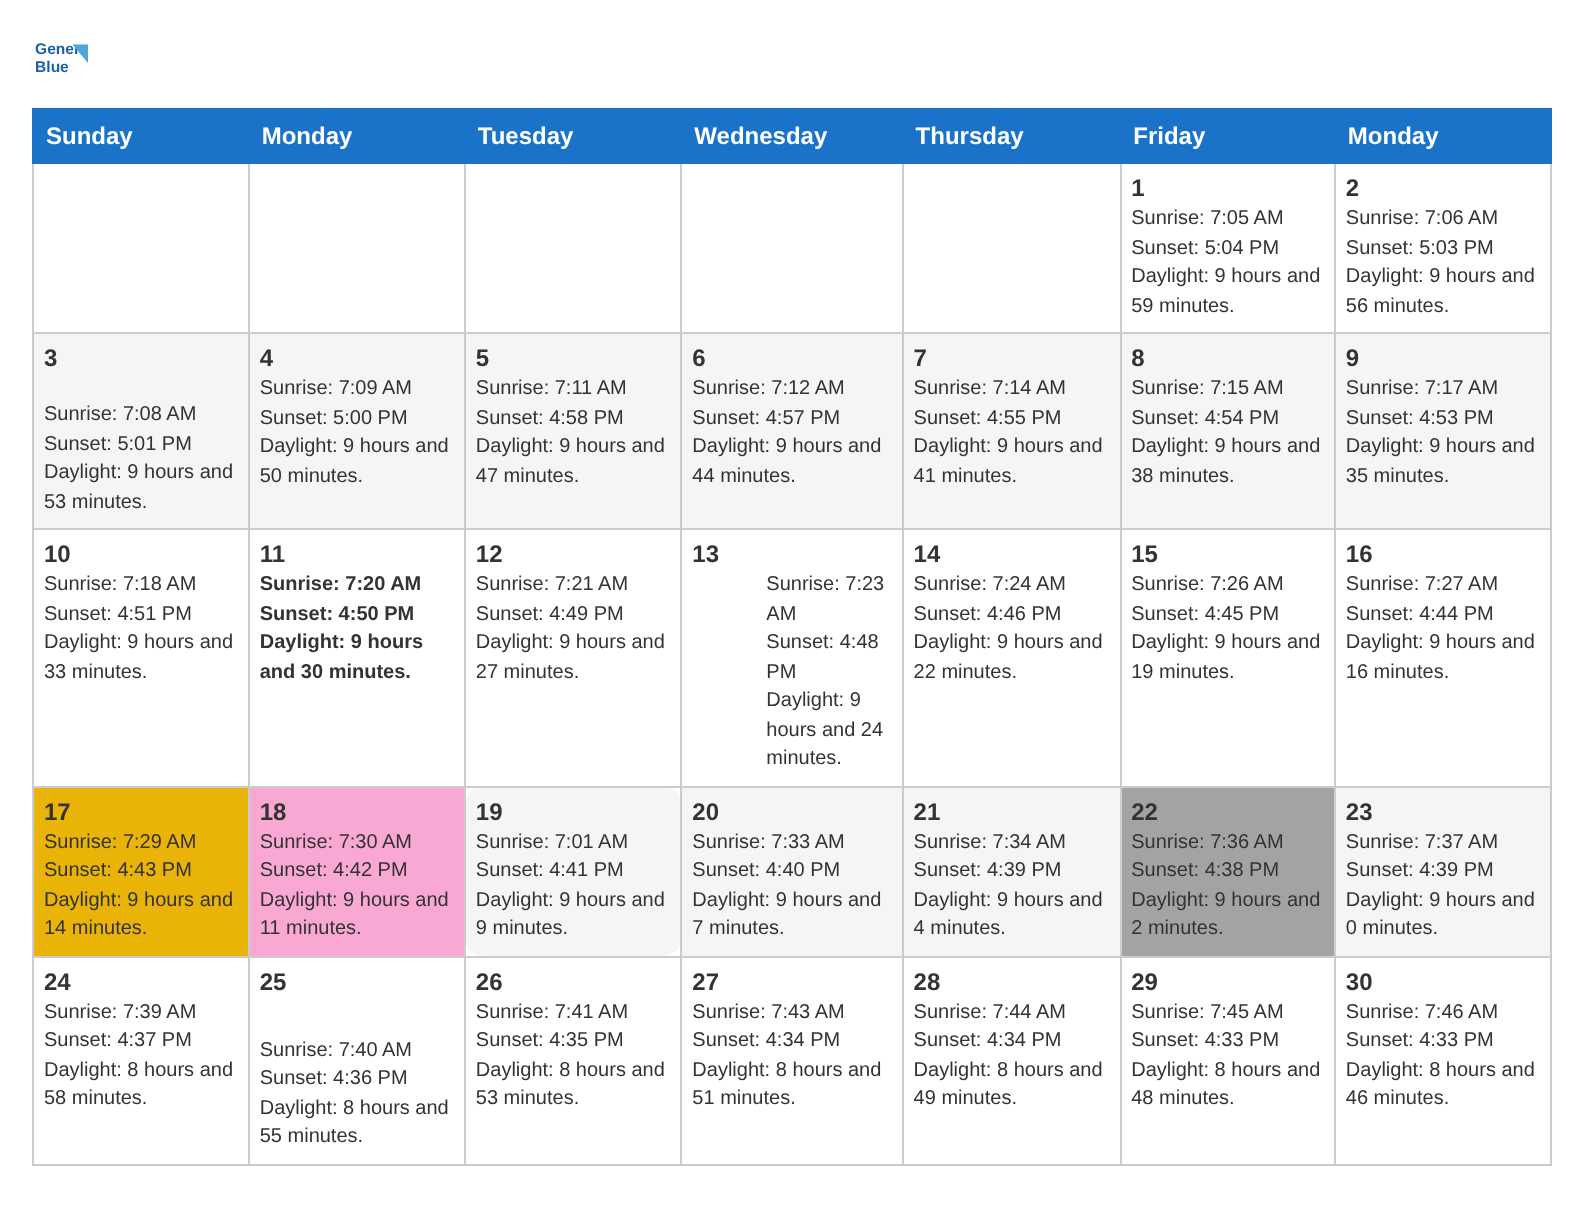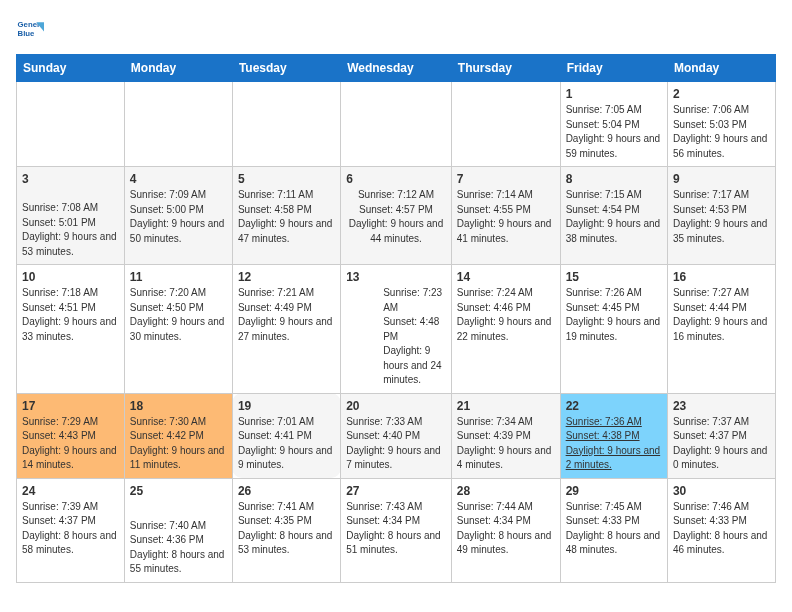--- a/index.html
+++ b/index.html
@@ -147,21 +147,21 @@
 Daylight: 9 hours and 50 minutes.</div>
         </td>
         <td style="background: rgb(245, 245, 245);">
           <span class="day-num">5</span>
           <div class="day-info" style="white-space: pre-line;">Sunrise: 7:11 AM
 Sunset: 4:58 PM
 Daylight: 9 hours and 47 minutes.</div>
         </td>
         <td style="background: rgb(245, 245, 245);">
           <span class="day-num">6</span>
-          <div class="day-info" style="white-space: pre-line; text-align: center;">Sunrise: 7:12 AM
+          <div class="day-info" style="white-space: pre-line;">Sunrise: 7:12 AM
 Sunset: 4:57 PM
 Daylight: 9 hours and 44 minutes.</div>
         </td>
         <td style="background: rgb(245, 245, 245);">
           <span class="day-num">7</span>
           <div class="day-info" style="white-space: pre-line;">Sunrise: 7:14 AM
 Sunset: 4:55 PM
 Daylight: 9 hours and 41 minutes.</div>
         </td>
         <td style="background: rgb(245, 245, 245);">
@@ -179,21 +179,21 @@
       </tr>
       <tr>
         <td>
           <span class="day-num">10</span>
           <div class="day-info" style="white-space: pre-line;">Sunrise: 7:18 AM
 Sunset: 4:51 PM
 Daylight: 9 hours and 33 minutes.</div>
         </td>
         <td>
           <span class="day-num">11</span>
-          <div class="day-info" style="white-space: pre-line;">Sunrise: 7:20 AM
+          <div class="day-info" style="white-space: pre-line; font-weight: bold;">Sunrise: 7:20 AM
 Sunset: 4:50 PM
 Daylight: 9 hours and 30 minutes.</div>
         </td>
         <td>
           <span class="day-num">12</span>
           <div class="day-info" style="white-space: pre-line;">Sunrise: 7:21 AM
 Sunset: 4:49 PM
 Daylight: 9 hours and 27 minutes.</div>
         </td>
         <td>
@@ -215,27 +215,27 @@
 Daylight: 9 hours and 19 minutes.</div>
         </td>
         <td>
           <span class="day-num">16</span>
           <div class="day-info" style="white-space: pre-line;">Sunrise: 7:27 AM
 Sunset: 4:44 PM
 Daylight: 9 hours and 16 minutes.</div>
         </td>
       </tr>
       <tr>
-        <td style="background: #fdba74;">
+        <td style="background: #eab308;">
           <span class="day-num">17</span>
           <div class="day-info" style="white-space: pre-line;">Sunrise: 7:29 AM
 Sunset: 4:43 PM
 Daylight: 9 hours and 14 minutes.</div>
         </td>
-        <td style="background: #fdba74;">
+        <td style="background: #f9a8d4;">
           <span class="day-num">18</span>
           <div class="day-info" style="white-space: pre-line;">Sunrise: 7:30 AM
 Sunset: 4:42 PM
 Daylight: 9 hours and 11 minutes.</div>
         </td>
         <td style="background: rgb(245, 245, 245); border-radius: 10px;">
           <span class="day-num">19</span>
           <div class="day-info" style="white-space: pre-line;">Sunrise: 7:01 AM
 Sunset: 4:41 PM
 Daylight: 9 hours and 9 minutes.</div>
@@ -245,30 +245,30 @@
           <div class="day-info" style="white-space: pre-line;">Sunrise: 7:33 AM
 Sunset: 4:40 PM
 Daylight: 9 hours and 7 minutes.</div>
         </td>
         <td style="background: rgb(245, 245, 245);">
           <span class="day-num">21</span>
           <div class="day-info" style="white-space: pre-line;">Sunrise: 7:34 AM
 Sunset: 4:39 PM
 Daylight: 9 hours and 4 minutes.</div>
         </td>
-        <td style="background: #7dd3fc;">
+        <td style="background: #a3a3a3;">
           <span class="day-num">22</span>
-          <div class="day-info" style="white-space: pre-line; text-decoration: underline;">Sunrise: 7:36 AM
+          <div class="day-info" style="white-space: pre-line;">Sunrise: 7:36 AM
 Sunset: 4:38 PM
 Daylight: 9 hours and 2 minutes.</div>
         </td>
         <td style="background: rgb(245, 245, 245);">
           <span class="day-num">23</span>
           <div class="day-info" style="white-space: pre-line;">Sunrise: 7:37 AM
-Sunset: 4:37 PM
+Sunset: 4:39 PM
 Daylight: 9 hours and 0 minutes.</div>
         </td>
       </tr>
       <tr>
         <td>
           <span class="day-num">24</span>
           <div class="day-info" style="white-space: pre-line;">Sunrise: 7:39 AM
 Sunset: 4:37 PM
 Daylight: 8 hours and 58 minutes.</div>
         </td>

